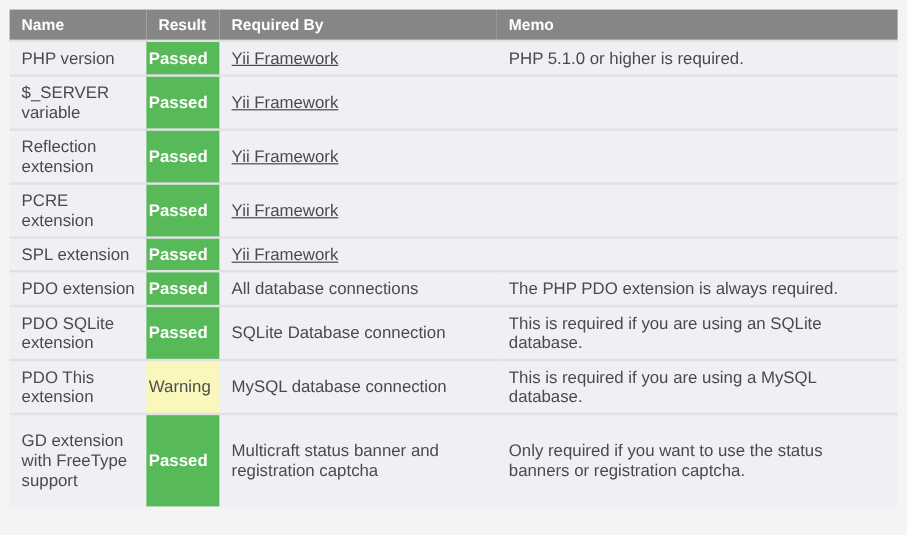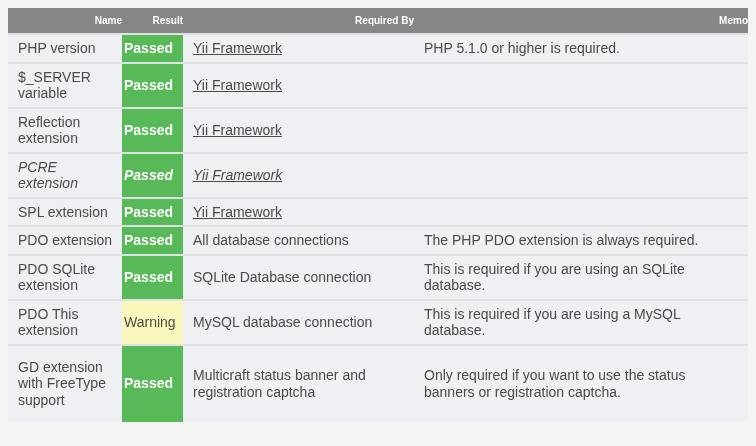--- a/index.html
+++ b/index.html
@@ -25,23 +25,23 @@
   }
   .wrap { padding: 8px; }
   table.req-table {
     border-collapse: collapse;
     table-layout: fixed;
     width: 740px;
   }
   thead th {
     background: var(--header-bg);
     color: var(--header-text);
-    font-size: 10px;
+    font-size: 13px;
     font-weight: bold;
-    text-align: right;
+    text-align: left;
     height: 26px;
     padding: 0 0 0 10px;
     vertical-align: middle;
   }
   tbody td {
     background: var(--row-bg);
     border-top: 2px solid var(--border);
     color: var(--text);
     font-size: 14px;
     line-height: 1.18;
@@ -101,21 +101,21 @@
     <td class="result passed">Passed</td>
     <td class="reqby"><a>Yii Framework</a></td>
     <td class="memo"></td>
   </tr>
         <tr style="height: 42px;">
     <td class="name">Reflection extension</td>
     <td class="result passed">Passed</td>
     <td class="reqby"><a>Yii Framework</a></td>
     <td class="memo"></td>
   </tr>
-        <tr style="height: 28px; font-style: italic;">
+        <tr style="height: 28px;">
     <td class="name">PCRE extension</td>
     <td class="result passed">Passed</td>
     <td class="reqby"><a>Yii Framework</a></td>
     <td class="memo"></td>
   </tr>
         <tr style="height: 28px;">
     <td class="name">SPL extension</td>
     <td class="result passed">Passed</td>
     <td class="reqby"><a>Yii Framework</a></td>
     <td class="memo"></td>

